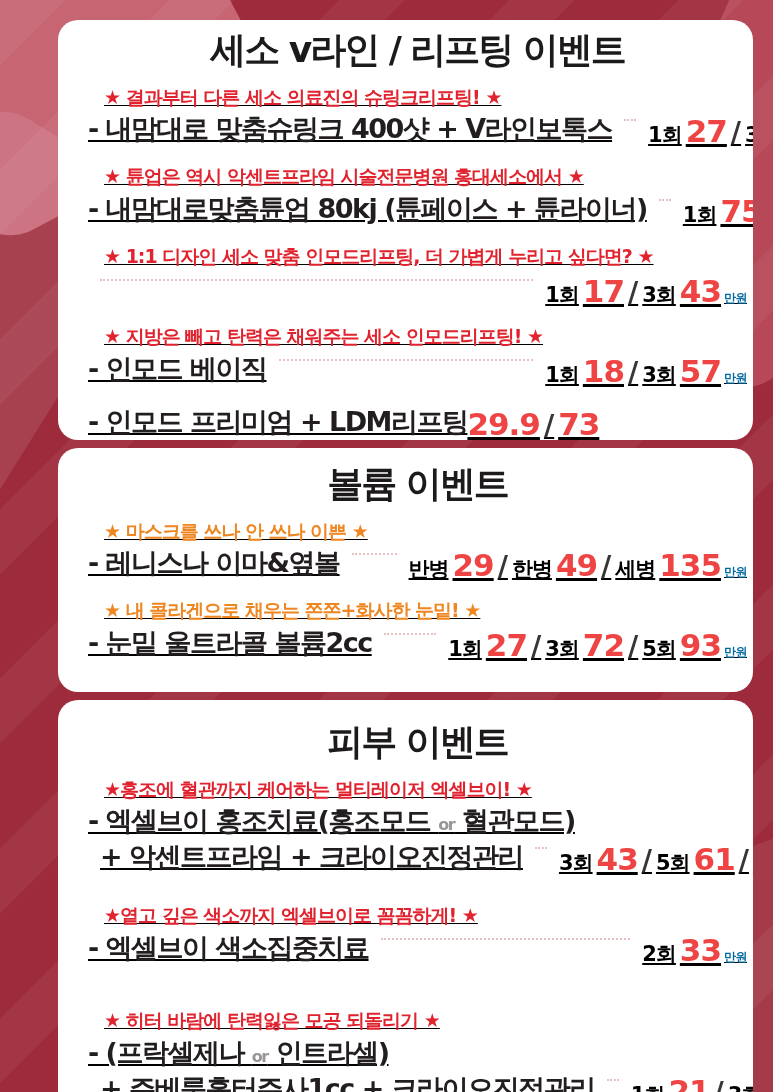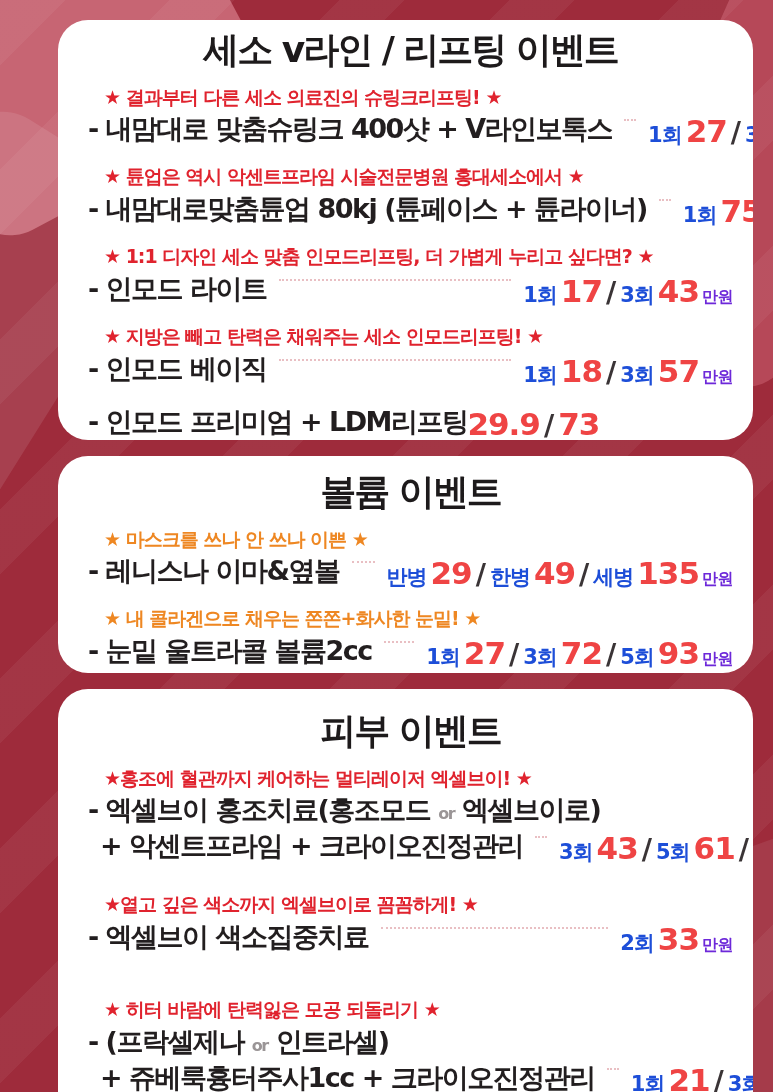--- a/index.html
+++ b/index.html
@@ -24,42 +24,42 @@
   .shape-4{width:260px;height:300px;right:-120px;bottom:-60px;background:rgba(255,255,255,0.08);transform:rotate(-20deg);}
 
   .poster{
     position:relative;z-index:1;
     box-sizing:border-box;
     padding:20px 20px 0 58px;
   }
   .card{
     box-sizing:border-box;
     background:#ffffff;
-    border-radius:30px;
-    padding:6px 20px 0 30px;
-    margin-bottom:16px;
+    border-radius:20px;
+    padding:6px 6px 0 30px;
+    margin-bottom:8px;
     overflow:hidden;
   }
   .card.section-0{height:420px;}
-  .card.section-1{height:217px;}
+  .card.section-1{height:244px;}
   .card.section-2{height:508px;}
 
   .section-title{
     text-align:center;
     font-size:36px;
     font-weight:900;
     color:#1d1a1b;
     letter-spacing:-2px;
     margin-top:4px;
     line-height:1.1;
   }
   .section-1 .section-title{margin-top:10px;}
   .section-2 .section-title{margin-top:16px;}
 
-  .group{margin-top:17px;}
+  .group{margin-top:17px;text-decoration:underline;}
   .section-0 .group:first-of-type{margin-top:21px;}
   .section-1 .group:first-of-type{margin-top:14px;}
   .section-2 .group:first-of-type{margin-top:22px;}
   .section-2 .group:nth-of-type(3){margin-top:28px;}
   .section-2 .group:nth-of-type(4){margin-top:42px;}
 
   .tagline{
     font-size:19px;
     font-weight:800;
     letter-spacing:-1px;
@@ -92,40 +92,40 @@
     min-width:12px;
   }
   .prices{
     display:flex;
     align-items:baseline;
     white-space:nowrap;
   }
   .plabel{
     font-size:21px;
     font-weight:800;
-    color:#1d4ed8;
+    color:#000000;
     letter-spacing:-1px;
     margin-right:4px;
   }
   .pvalue{
     font-size:31px;
     font-weight:800;
     color:#ef4444;
     letter-spacing:-1px;
   }
   .sep{
     font-size:28px;
     font-weight:700;
     color:#3a3436;
     margin:0 4px;
   }
   .punit{
-    font-size:16px;
+    font-size:12px;
     font-weight:700;
-    color:#6d28d9;
+    color:#0369a1;
     margin-left:3px;
     letter-spacing:-0.5px;
   }
 </style>
 </head>
 <body>
 
 <div class="bg-decor">
   <div class="shape shape-1"></div>
   <div class="shape shape-2"></div>
@@ -157,21 +157,20 @@
           <div class="leader"></div>
           <div class="prices">
             <span class="plabel">1회</span>
             <span class="pvalue">75</span>
           </div>
         </div>
       </div>
       <div class="group">
         <div class="tagline red">★ 1:1 디자인 세소 맞춤 인모드리프팅, 더 가볍게 누리고 싶다면? ★</div>
         <div class="line">
-          <div class="name"><span>- 인모드 라이트</span></div>
           <div class="leader"></div>
           <div class="prices">
             <span class="plabel">1회</span>
             <span class="pvalue">17</span>
             <span class="sep">/</span>
             <span class="plabel">3회</span>
             <span class="pvalue">43</span>
             <span class="punit">만원</span>
           </div>
         </div>
@@ -239,21 +238,21 @@
             <span class="punit">만원</span>
           </div>
         </div>
       </div>
     </div>
     <div class="card section-2">
       <div class="section-title">피부 이벤트</div>
       <div class="group">
         <div class="tagline red">★홍조에 혈관까지 케어하는 멀티레이저 엑셀브이! ★</div>
         <div class="line">
-          <div class="name"><span>- 엑셀브이 홍조치료(홍조모드 </span><span class="muted">or</span><span> 엑셀브이로)</span></div>
+          <div class="name"><span>- 엑셀브이 홍조치료(홍조모드 </span><span class="muted">or</span><span> 혈관모드)</span></div>
         </div>
         <div class="line cont">
           <div class="name"><span>+ 악센트프라임 + 크라이오진정관리</span></div>
           <div class="leader"></div>
           <div class="prices">
             <span class="plabel">3회</span>
             <span class="pvalue">43</span>
             <span class="sep">/</span>
             <span class="plabel">5회</span>
             <span class="pvalue">61</span>

